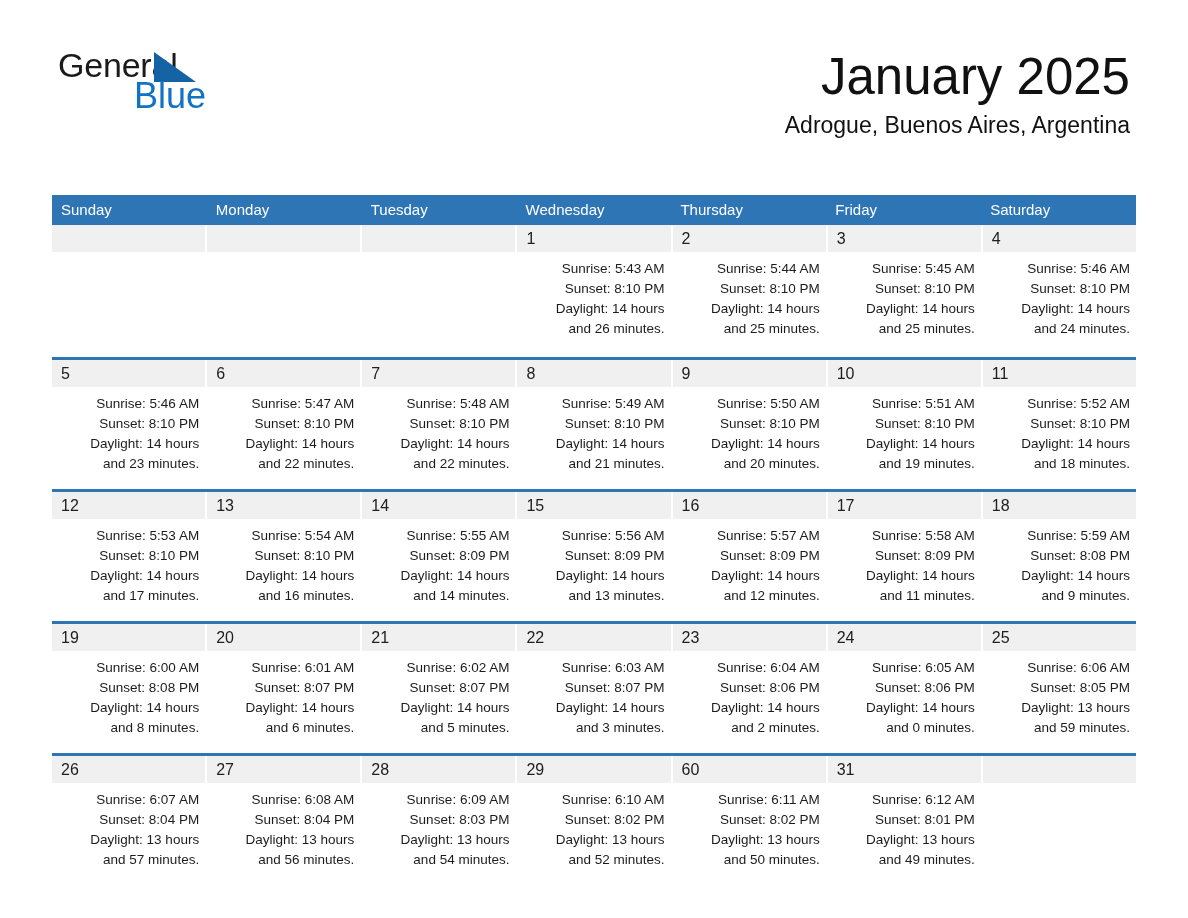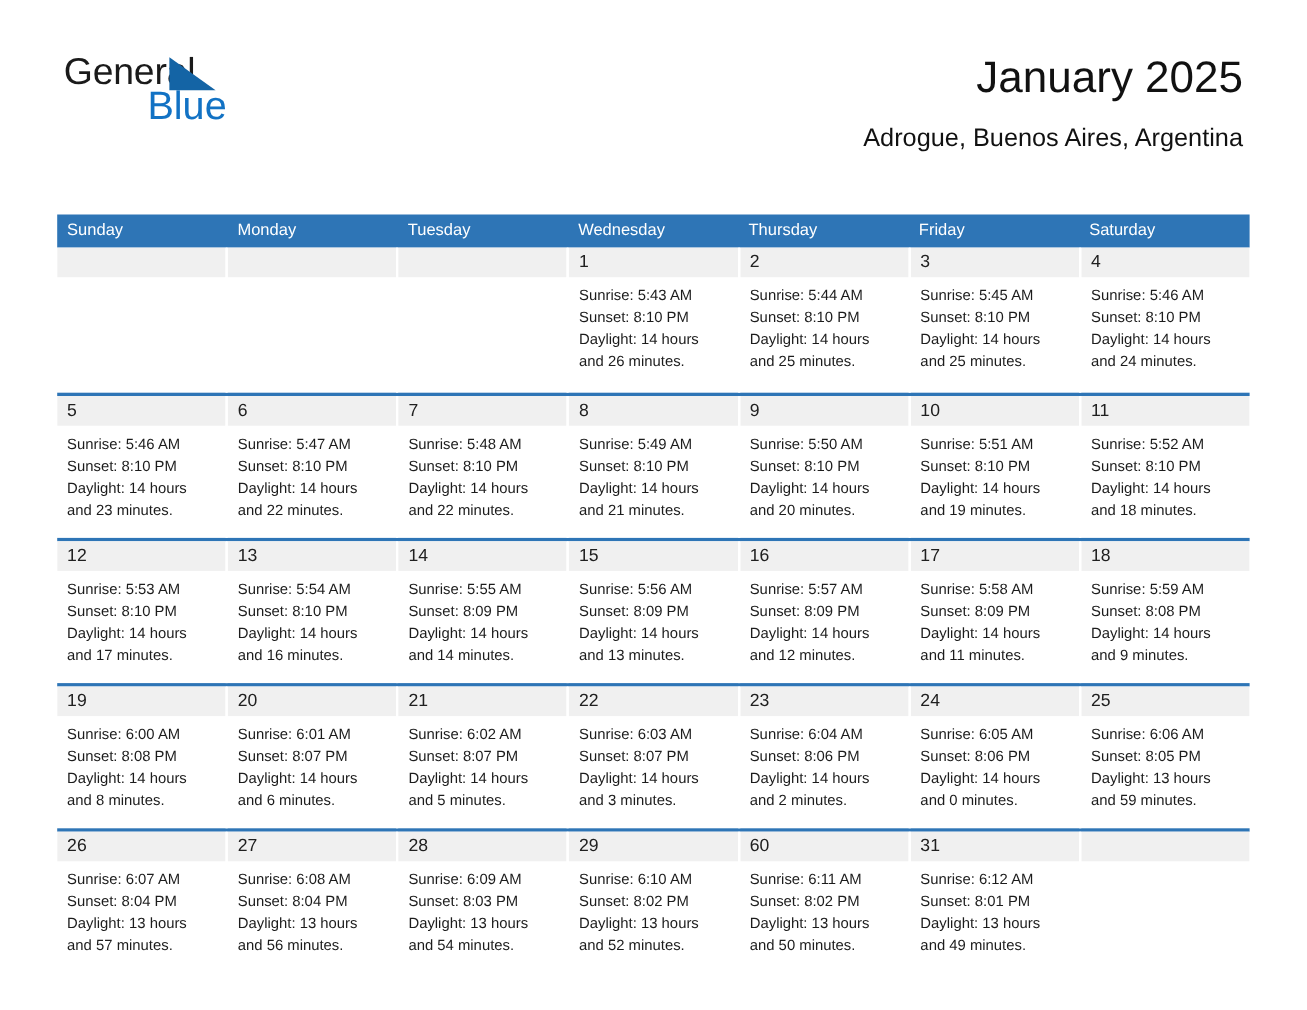--- a/index.html
+++ b/index.html
@@ -60,21 +60,21 @@
     font-size: 36px;
     color: #1272c4;
     line-height: 1;
     font-family: "Liberation Sans", sans-serif;
   }
 
   .title {
     position: absolute;
     right: 58px;
     top: 50px;
-    font-size: 40px;
+    font-size: 51px;
     color: #111111;
     text-align: right;
     line-height: 1.05;
     white-space: nowrap;
   }
   .subtitle {
     position: absolute;
     right: 58px;
     top: 112px;
     font-size: 23px;
@@ -136,20 +136,21 @@
     box-sizing: border-box;
   }
   .daycell.empty .daynum-band {
     background: #f0f0f0;
   }
   .details {
     padding: 7px 6px 0 9px;
     font-size: 13.5px;
     line-height: 20px;
     color: #1c1c1c;
+    text-align: right;
   }
   .details div { white-space: nowrap; }
 </style>
 </head>
 <body>
 
 <div class="page">
 
   <div class="top">
     <div class="logo">

